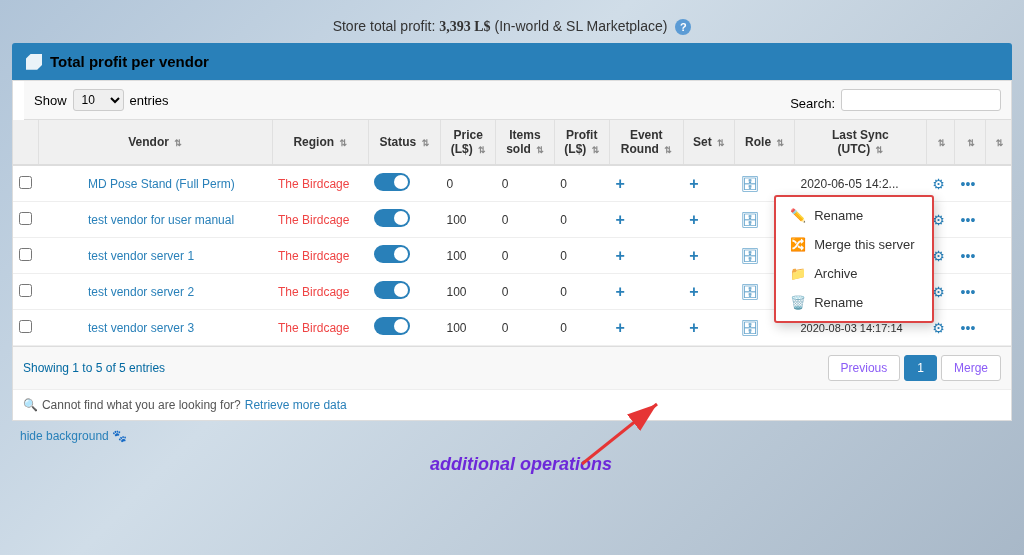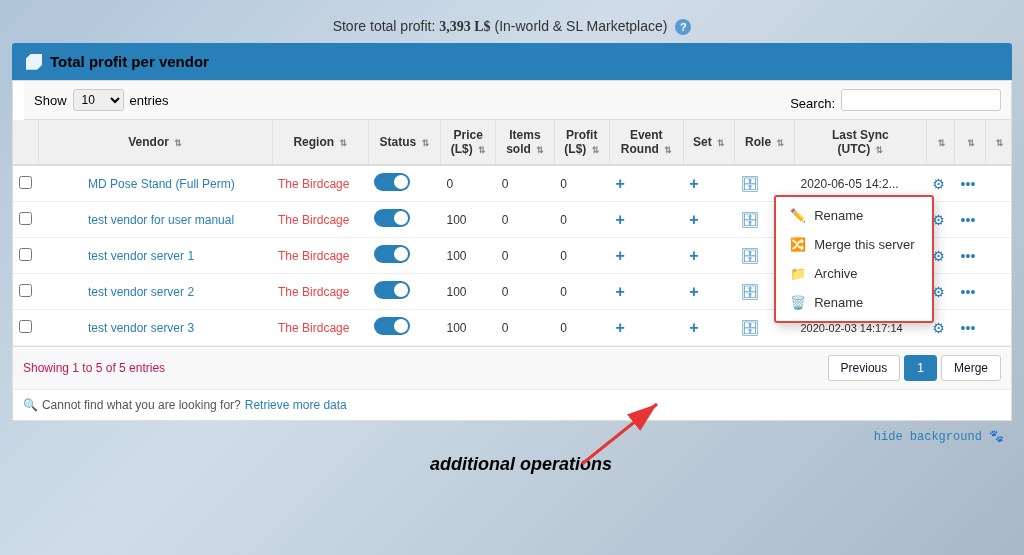--- a/index.html
+++ b/index.html
@@ -179,34 +179,34 @@
     }
     .checkbox-cell { width: 24px; text-align: center; }
     .table-controls-bottom {
       display: flex;
       justify-content: space-between;
       align-items: center;
       padding: 8px 10px;
       background: #f8f8f8;
       border-top: 1px solid #ddd;
     }
-    .showing-text { font-size: 12px; color: #be185d; }
+    .showing-text { font-size: 12px; color: #0369a1; }
     .pagination {
       display: flex;
       align-items: center;
       gap: 4px;
     }
     .page-btn {
       padding: 5px 12px;
       border: 1px solid #ccc;
       background: white;
       cursor: pointer;
       border-radius: 3px;
       font-size: 12px;
-      color: #0f172a;
+      color: #8b5cf6;
     }
     .page-btn.active {
       background: #2980b9;
       color: white;
       border-color: #2980b9;
     }
     .footer-section {
       padding: 8px 10px;
       background: white;
       border-top: 1px solid #eee;
@@ -217,24 +217,23 @@
       display: flex;
       align-items: center;
       gap: 4px;
     }
     .search-hint a {
       color: #2980b9;
       text-decoration: none;
       cursor: pointer;
     }
     .hide-bg-bar {
-      text-align: right;
+      text-align: left;
       padding: 8px;
       font-size: 12px;
-      font-family: Liberation Mono, monospace;
     }
     .hide-bg-link {
       color: #2980b9;
       text-decoration: none;
       cursor: pointer;
       font-size: 12px;
     }
 
     
     .context-menu {
@@ -265,21 +264,21 @@
 
     
     .annotation-container {
       position: absolute;
       bottom: 80px;
       left: 430px;
       z-index: 200;
       pointer-events: none;
     }
     .annotation-text {
-      color: #000000;
+      color: #6d28d9;
       font-size: 18px;
       font-weight: bold;
       font-style: italic;
     }
     .red-arrow {
       position: absolute;
       top: -60px;
       right: -60px;
       width: 100px;
       height: 80px;
@@ -498,21 +497,21 @@
       <td>0</td>
       <td>
         <span class="plus-btn">+</span>
       </td>
       <td>
         <span class="plus-btn">+</span>
       </td>
       <td>
         <span class="db-icon">🗄</span>
       </td>
-      <td style="font-size:11px;">2020-02-03 14:17:14</td>
+      <td style="font-size:11px;">2020-08-03 14:17:14</td>
       <td>
         <span class="gear-icon">⚙</span>
       </td>
       <td>
         <span class="dots-icon">•••</span>
       </td>
       <td></td>
     </tr>
         </tbody>
     </table>

